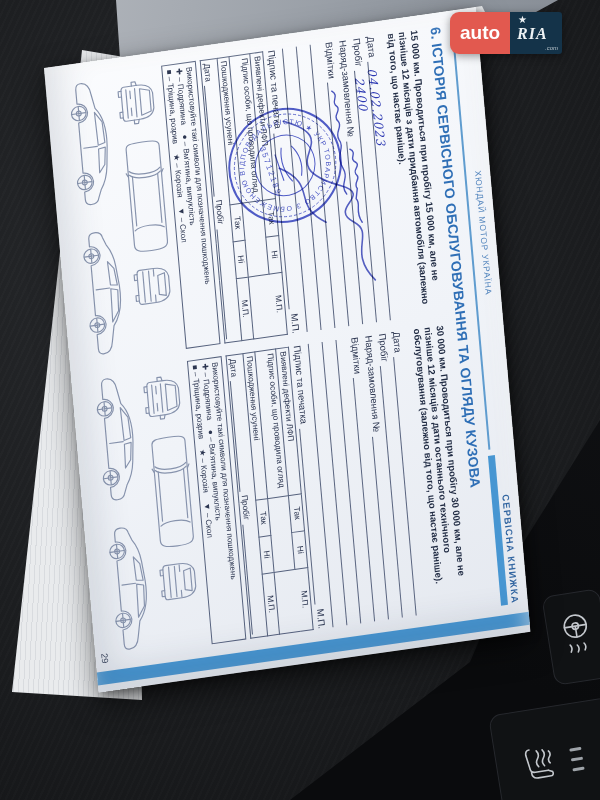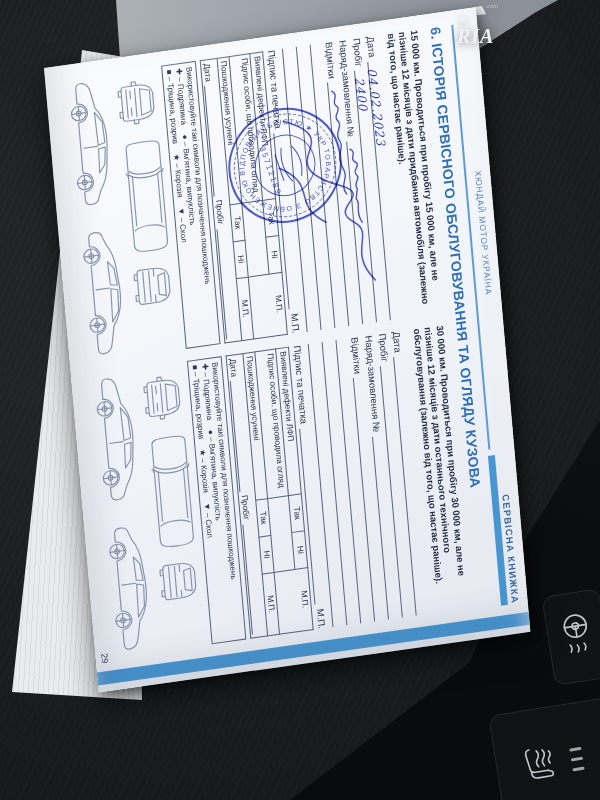--- a/index.html
+++ b/index.html
@@ -32,21 +32,21 @@
   .seat-ind{display:flex;flex-direction:column;gap:7px;}
   .seat-ind i{width:12px;height:3px;border-radius:2px;background:#9ea3a9;display:block;}
   
   .badge{position:absolute;left:450px;top:12px;display:flex;z-index:9;
          filter:drop-shadow(0 2px 4px rgba(0,0,0,.4));}
   .badge-auto{background:#e2594f;color:#fff;font-weight:700;font-size:19px;
               padding:11px 10px 12px;border-radius:9px 0 0 9px;line-height:1;}
   .badge-ria{background:#143349;width:52px;position:relative;border-radius:0 3px 3px 0;}
   .ria-text{position:absolute;left:7px;top:13px;color:#eef2f4;
             font-family:"Liberation Serif",serif;font-style:italic;font-weight:700;
-            font-size:20px;letter-spacing:1px;}
+            font-size:16px;letter-spacing:1px;}
   .ria-star{position:absolute;left:8px;top:2px;color:#eef2f4;font-size:10px;}
   .ria-com{position:absolute;right:4px;bottom:3px;color:#b9c5cc;font-size:6px;font-style:italic;}
   
   .page{position:absolute;left:44px;top:68px;width:436px;height:626px;z-index:3;
         transform:rotate(-8deg) skewX(-3deg);transform-origin:0 0;
         background:linear-gradient(160deg,#fbfcfe 0%,#f0f3f8 55%,#e4e8ef 100%);
         box-shadow:0 12px 30px rgba(0,0,0,.55), 3px 3px 8px rgba(0,0,0,.35);}
   .page::after{content:"";position:absolute;inset:0;pointer-events:none;
         box-shadow:inset 14px -18px 34px rgba(45,55,80,.14), inset -4px 6px 18px rgba(255,255,255,.5);}
   .rot{position:absolute;left:0;top:0;width:626px;height:436px;
@@ -152,20 +152,21 @@
       <path d="M15 6 q3 4 0 8 q-3 4 0 8 M21 6 q3 4 0 8 q-3 4 0 8 M27 8 q2.5 3 0 6 q-2.5 3 0 6"></path>
     </svg>
     <span class="seat-ind">
         <i></i>
         <i></i>
         <i></i>
       </span>
   </div>
 
   <div class="badge">
+    <div class="badge-auto">auto</div>
     <div class="badge-ria">
       <span class="ria-star">★</span>
       <span class="ria-text">RIA</span>
       <span class="ria-com">.com</span>
     </div>
   </div>
 
   <div class="page">
     <div class="rot">
       <div class="stripe"></div>

